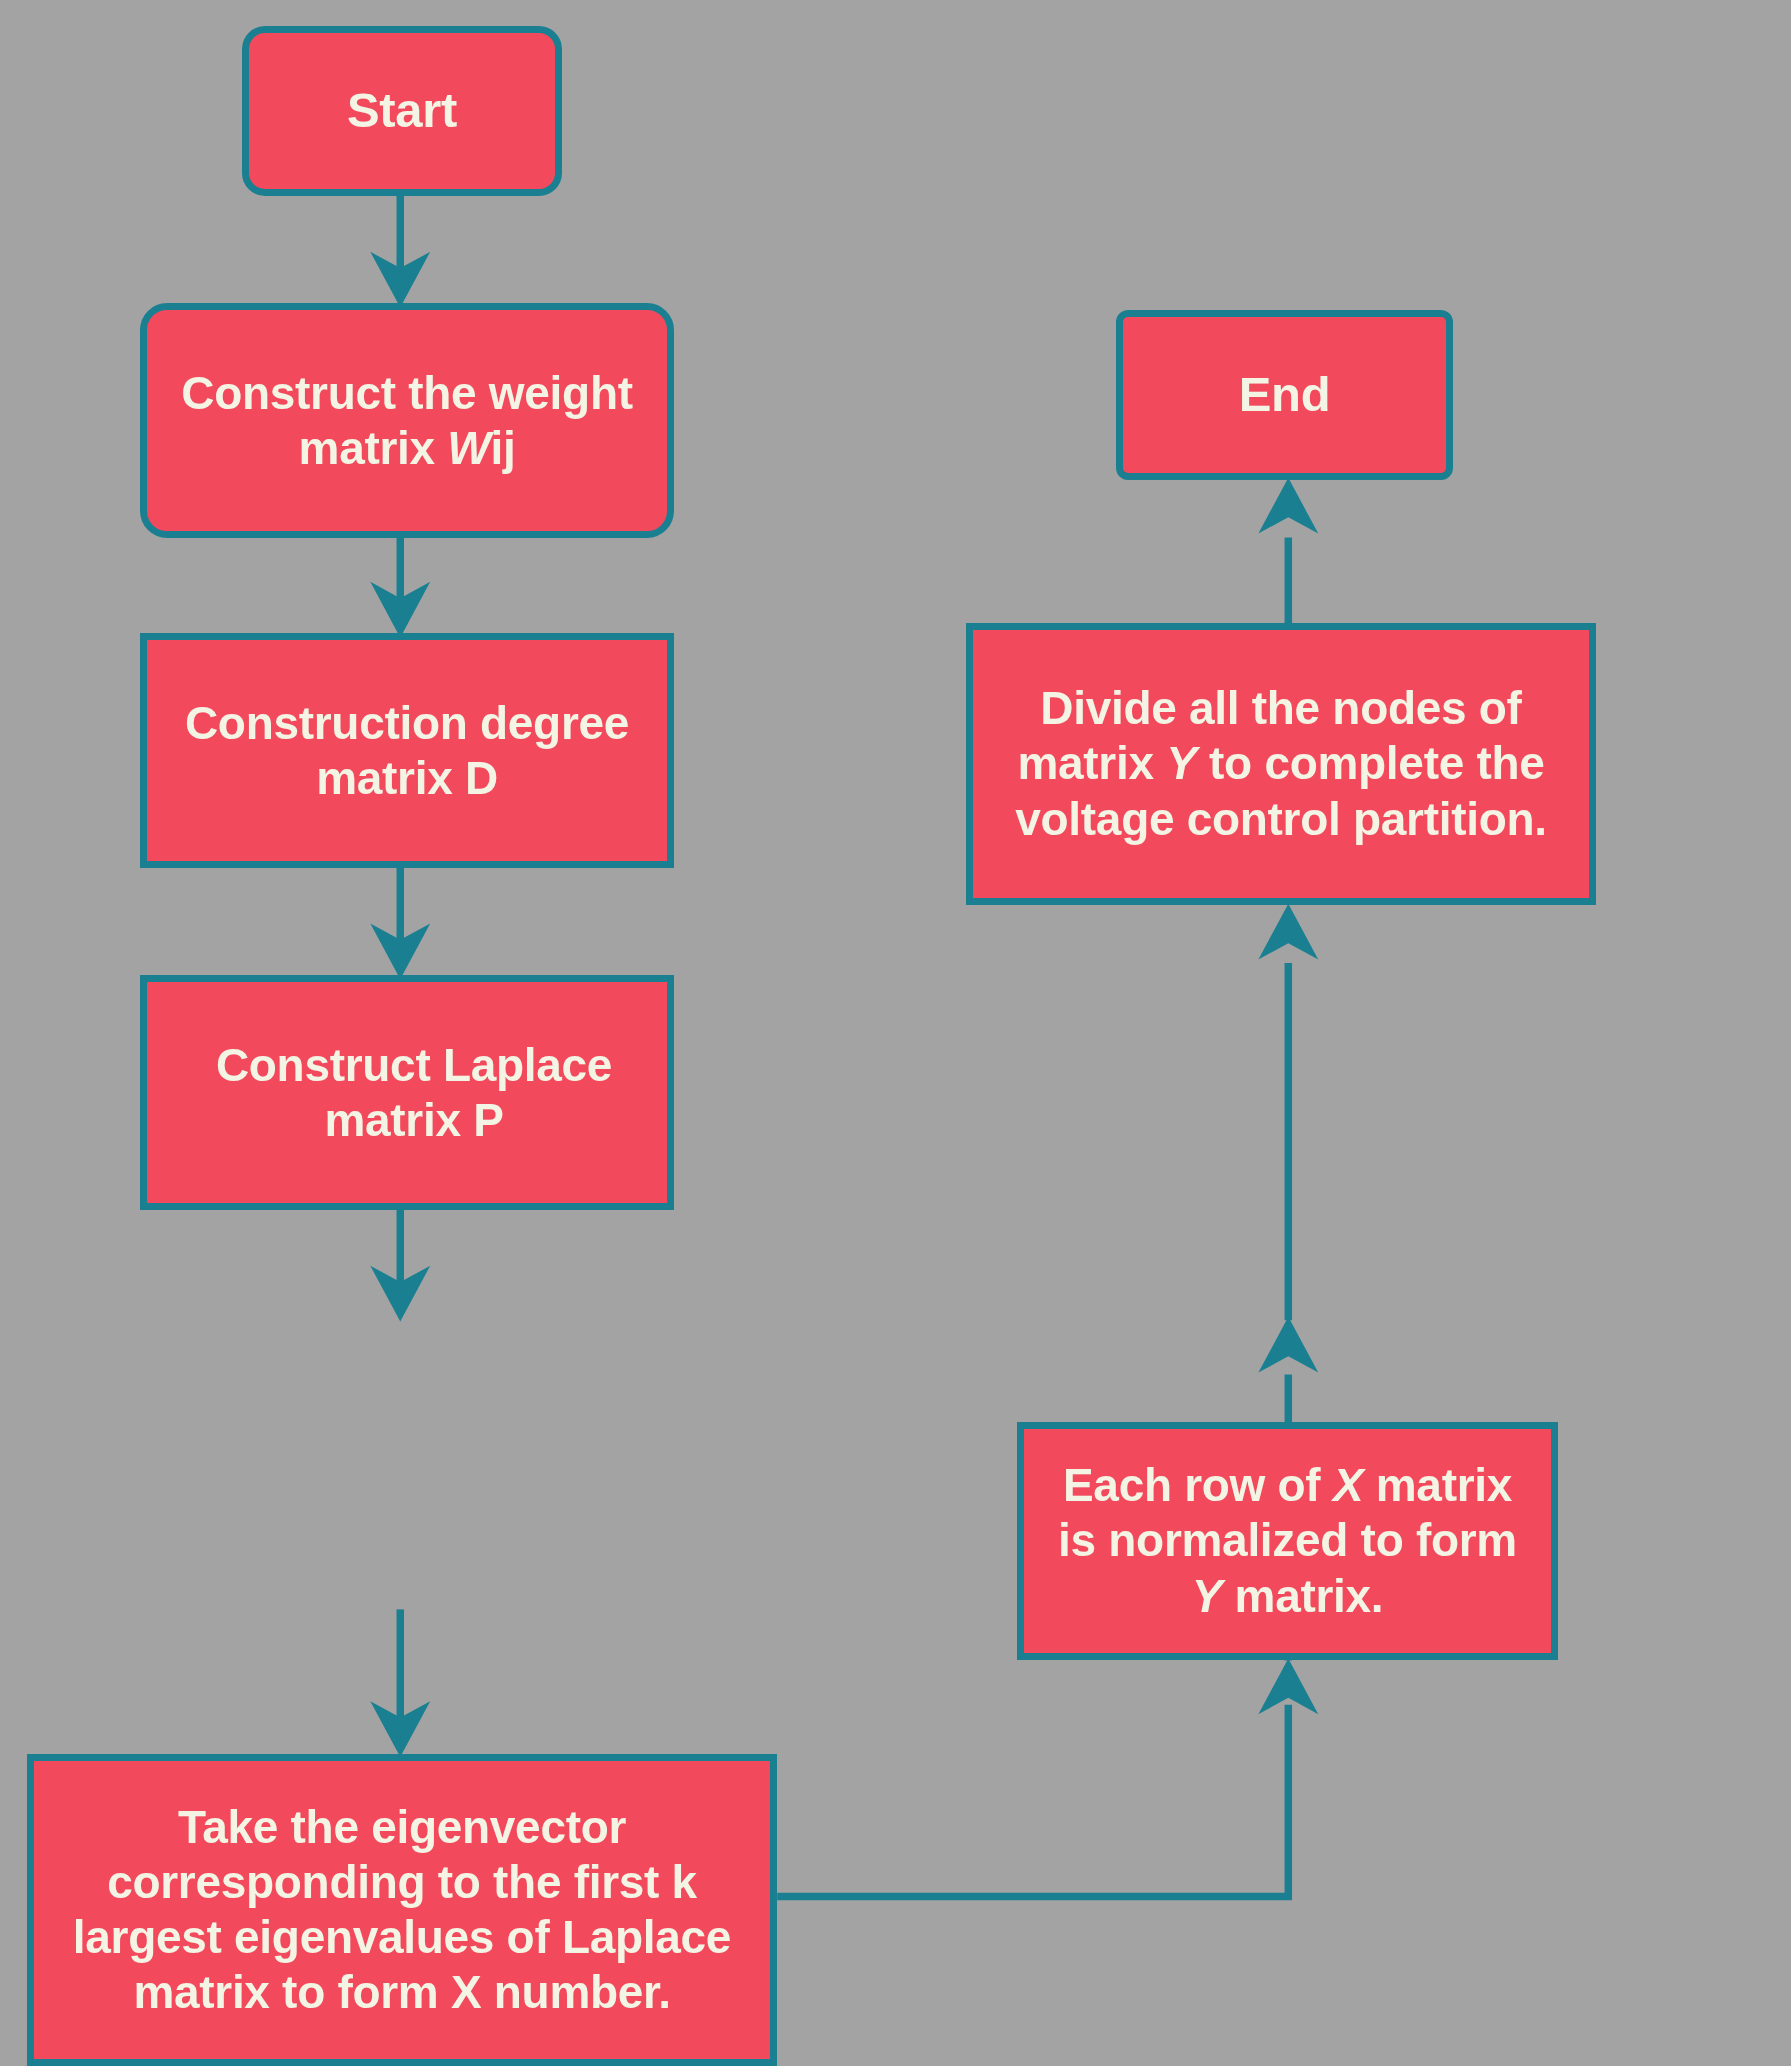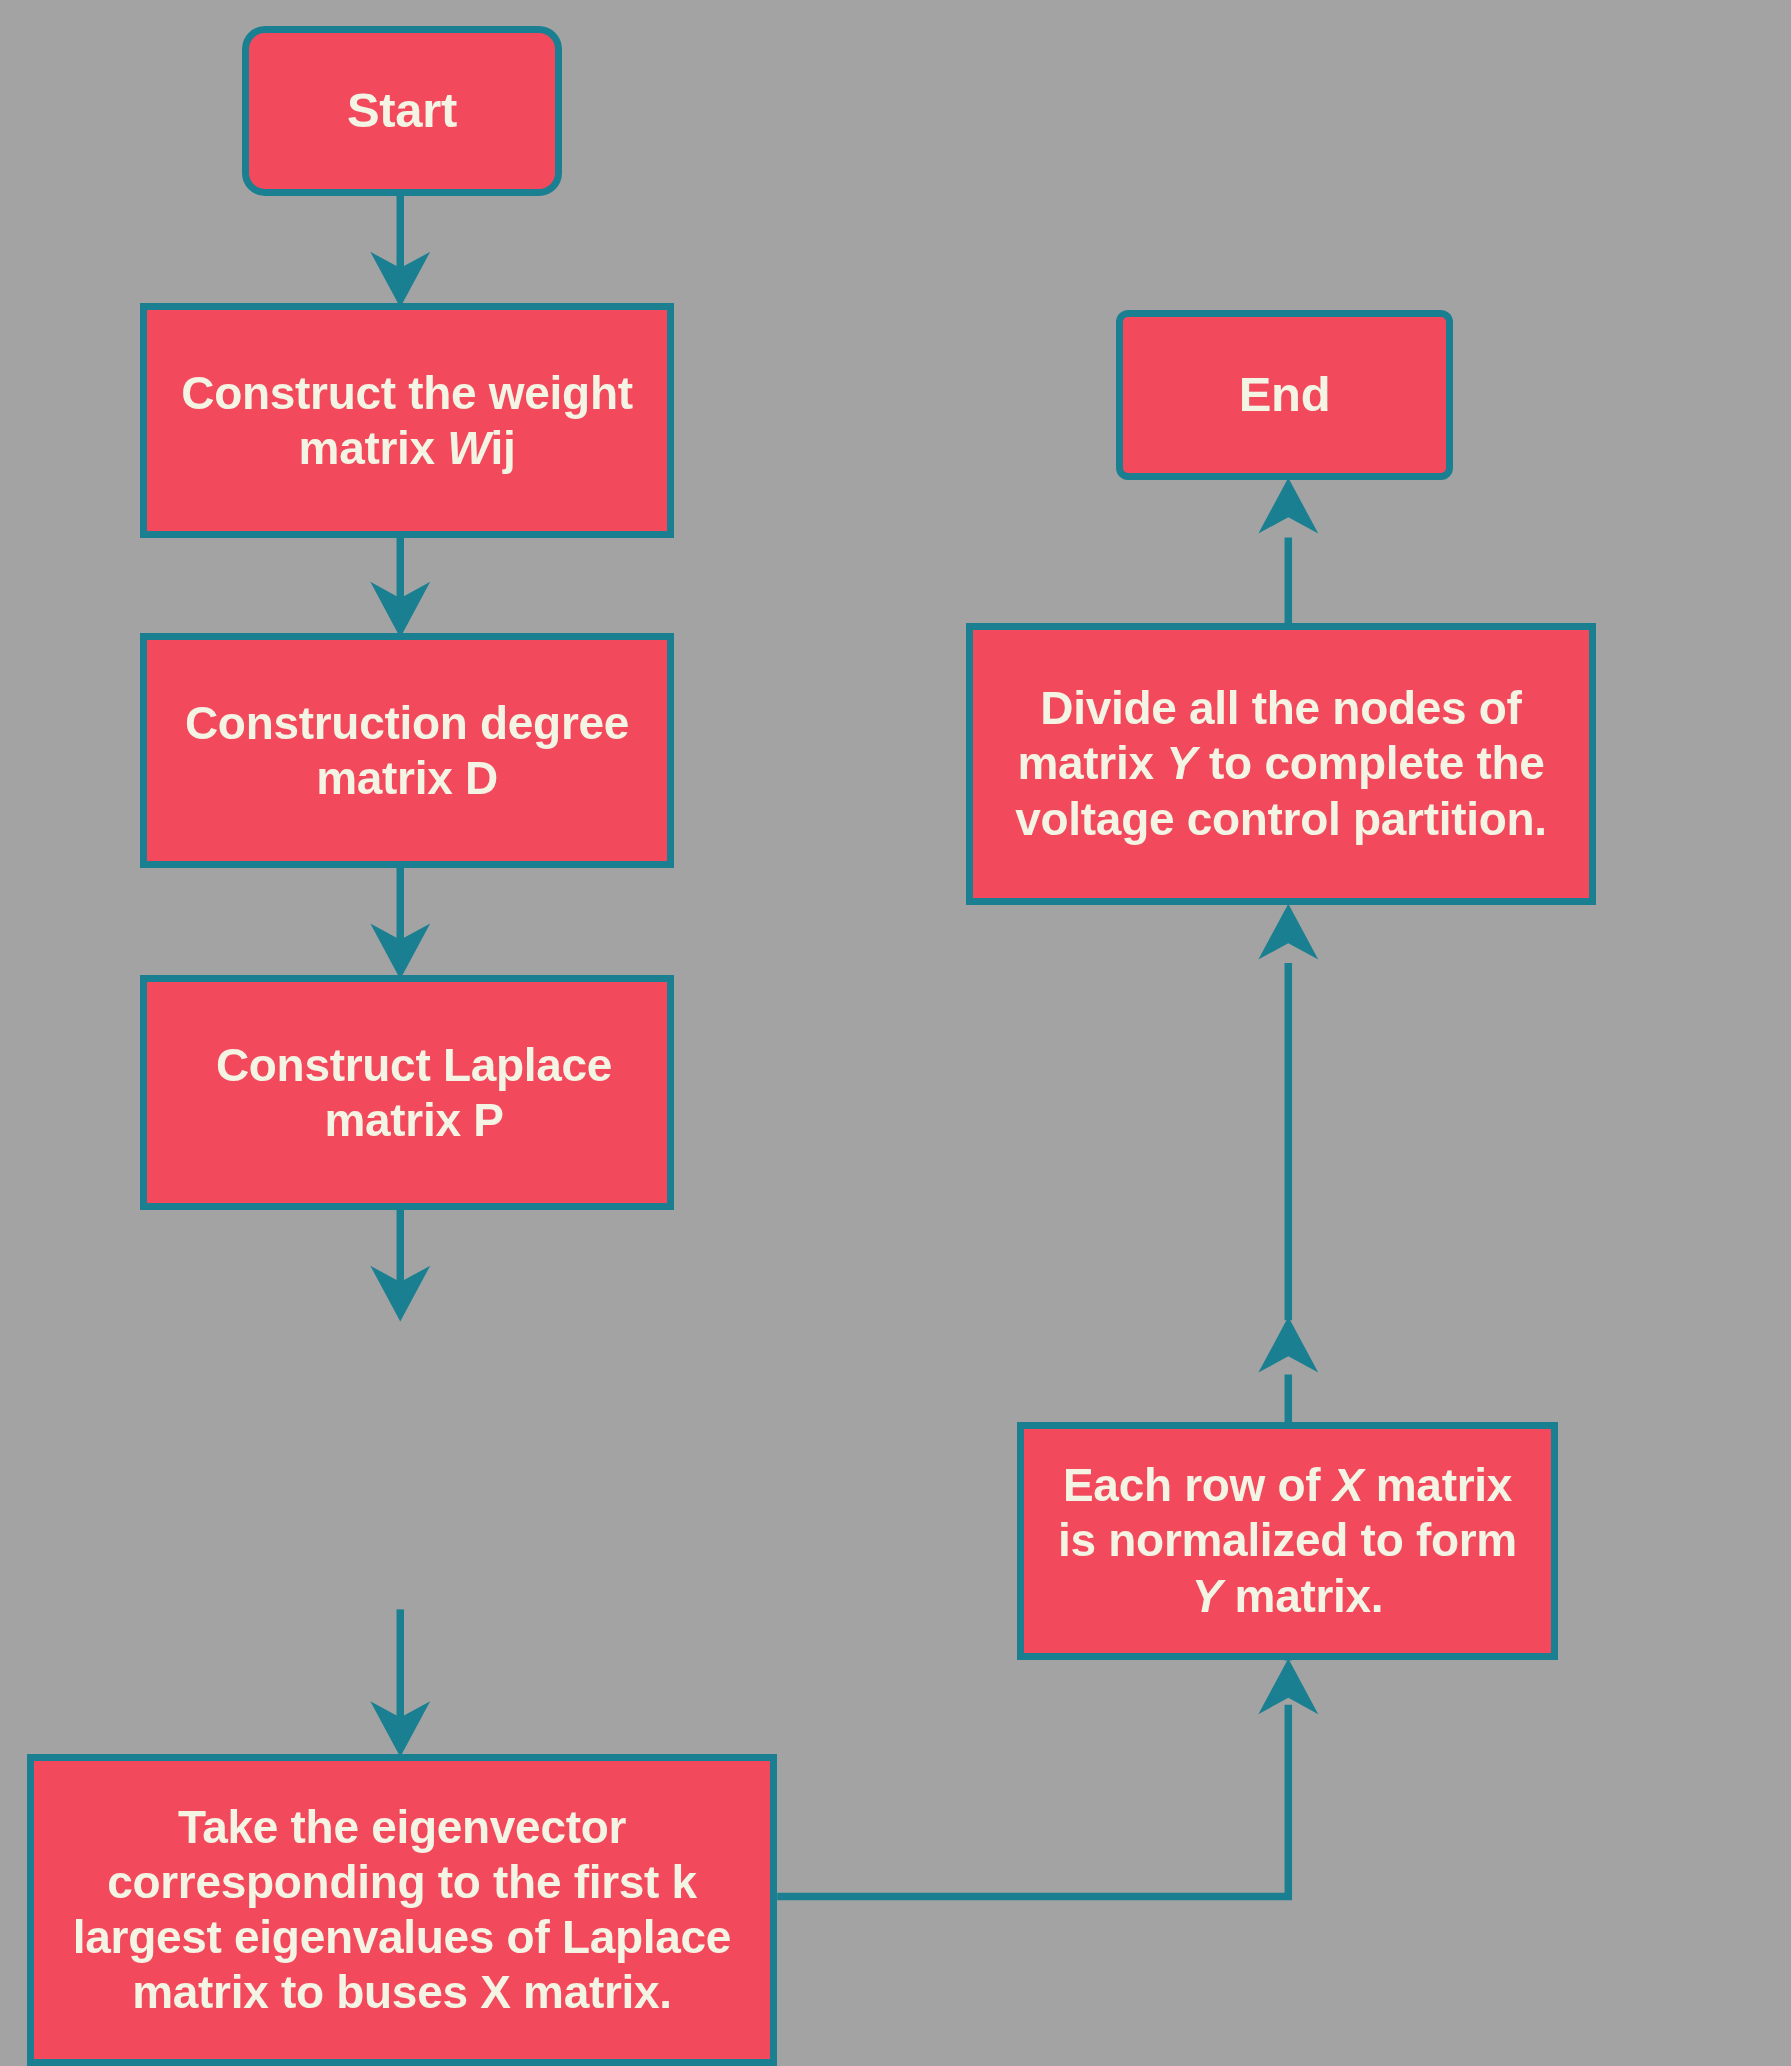--- a/index.html
+++ b/index.html
@@ -109,41 +109,41 @@
     <g>
       <line x1="1893" y1="1330" x2="1893" y2="790" stroke="#1A8091" stroke-width="11"></line>
       <path d="M 1893 702 L 1849 784 L 1893 760 L 1937 784 Z" fill="#1A8091"></path>
     </g>
   </svg>
 
   <div class="node terminal" style="left:242px; top:26px; width:320px; height:170px; font-size:49px; line-height:1.1;">
     <span class="node-label">Start</span>
   </div>
 
-  <div class="node" style="left:140px; top:303px; width:534px; height:235px; font-size:46px; line-height:1.18;">
+  <div class="node" style="left:140px; top:303px; width:534px; height:235px; font-size:46px; line-height:1.18;border-radius:27px;">
     <span class="node-label">Construct the weight
 matrix <em>W</em>ij</span>
   </div>
 
   <div class="node" style="left:140px; top:633px; width:534px; height:235px; font-size:46px; line-height:1.18;">
     <span class="node-label">Construction degree
 matrix D</span>
   </div>
 
   <div class="node" style="left:140px; top:975px; width:534px; height:235px; font-size:46px; line-height:1.18;padding-left:14px;">
     <span class="node-label">Construct Laplace
 matrix P</span>
   </div>
 
 
   <div class="node" style="left:27px; top:1754px; width:750px; height:312px; font-size:46px; line-height:1.2;">
     <span class="node-label">Take the eigenvector
 corresponding to the first k
 largest eigenvalues of Laplace
-matrix to buses X matrix.</span>
+matrix to form X number.</span>
   </div>
 
   <div class="node" style="left:1017px; top:1422px; width:541px; height:238px; font-size:46px; line-height:1.2;">
     <span class="node-label">Each row of <em>X</em> matrix
 is normalized to form
 <em>Y</em> matrix.</span>
   </div>
 
 
   <div class="node" style="left:966px; top:623px; width:630px; height:282px; font-size:46px; line-height:1.2;">

